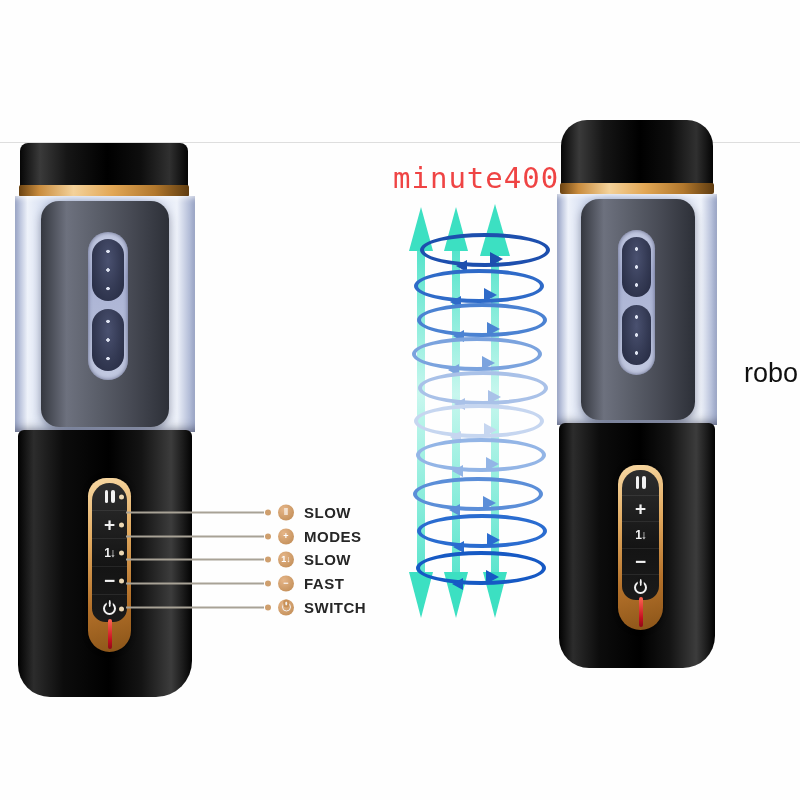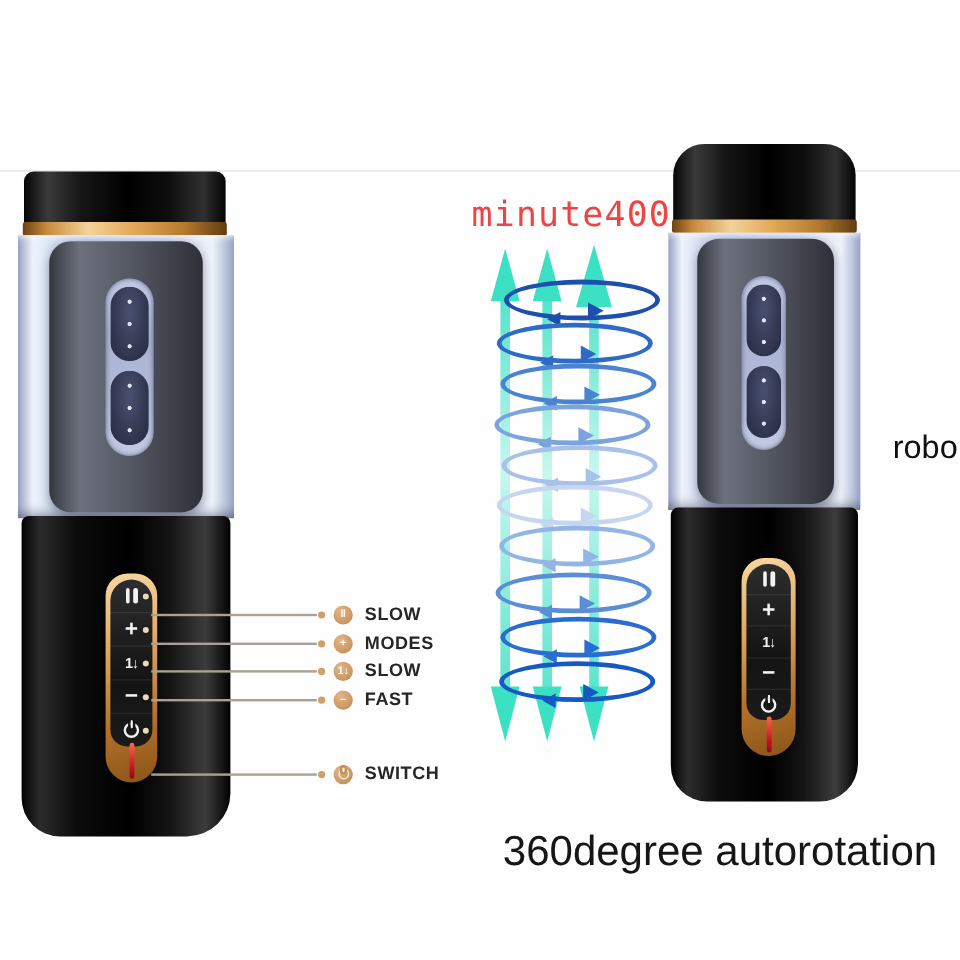--- a/index.html
+++ b/index.html
@@ -255,21 +255,21 @@
         <span class="c-dot"></span>
         <span class="c-icon">1↓</span>
         <span class="c-label">SLOW</span>
       </div>
       <div class="callout" style="top: 583px;">
         <span class="c-line"></span>
         <span class="c-dot"></span>
         <span class="c-icon">−</span>
         <span class="c-label">FAST</span>
       </div>
-      <div class="callout" style="top: 607px; margin-top: 38px;">
+      <div class="callout" style="top: 607px;">
         <span class="c-line"></span>
         <span class="c-dot"></span>
         <span class="c-icon">
           <span class="power-shape"></span>
         </span>
         <span class="c-label">SWITCH</span>
       </div>
     </div>
 
   <div class="spin">
@@ -320,16 +320,15 @@
           <span class="ring-arr-l" style="border-right-color: rgb(42, 108, 208);"></span>
         </div>
         <div class="ring" style="border-color: rgb(22, 89, 196); left: 416px; top: 551px;">
           <span class="ring-arr-r" style="border-left-color: rgb(22, 89, 196);"></span>
           <span class="ring-arr-l" style="border-right-color: rgb(22, 89, 196);"></span>
         </div>
       </div>
   </div>
 
   <div class="minute">minute400</div>
-  <div class="caption">360degree autorotation</div>
   <div class="robo">robo</div>
 
 </div>
 
 </body></html>

